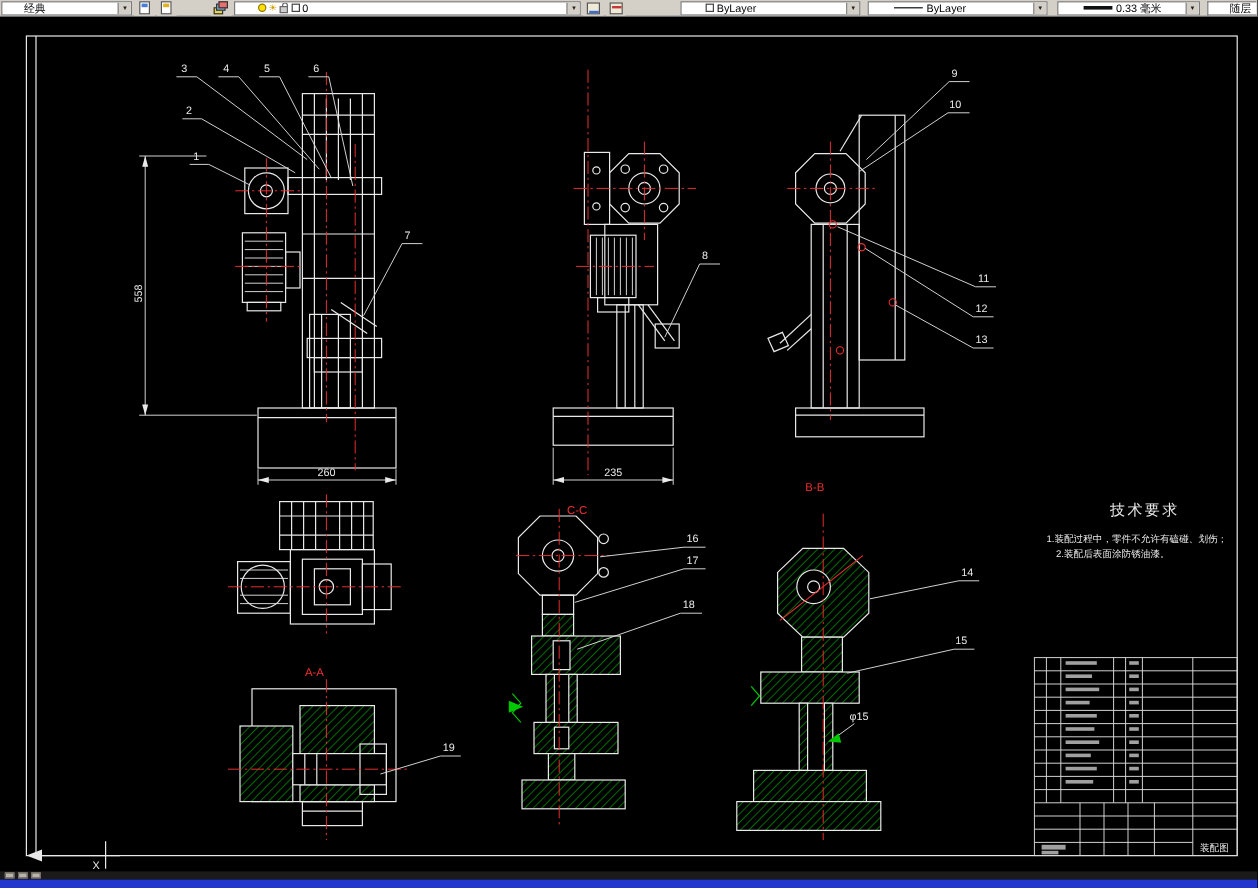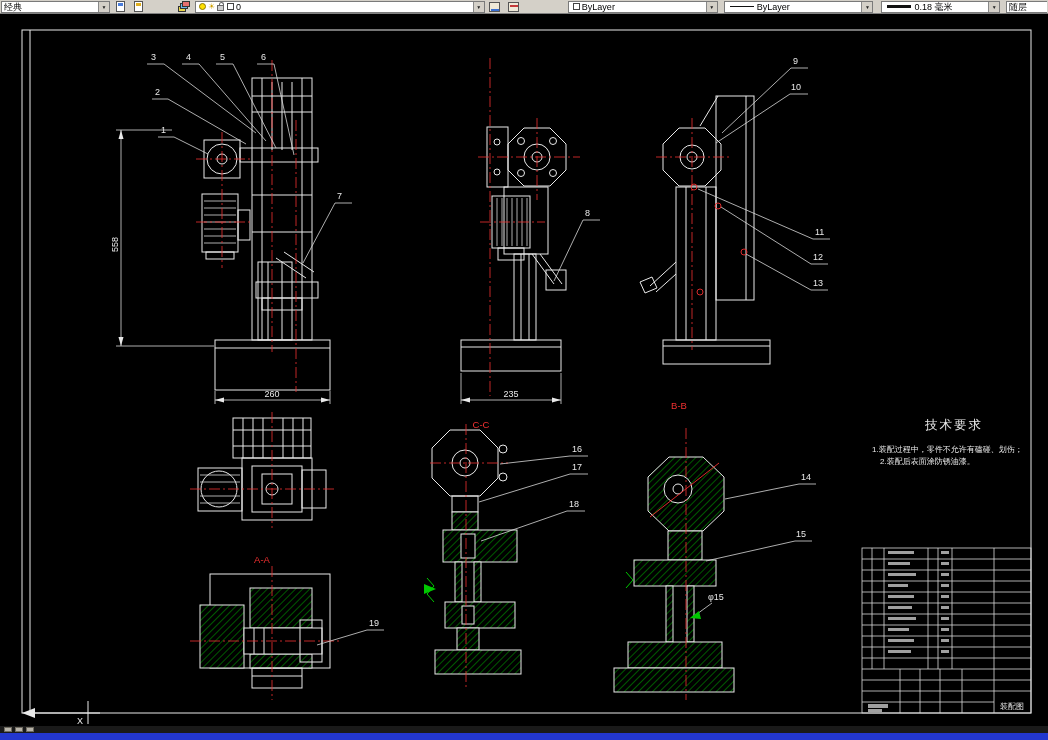--- a/index.html
+++ b/index.html
@@ -2,21 +2,21 @@
 <html><head>
 <meta charset="utf-8">
 <style>
   *{margin:0;padding:0;box-sizing:border-box;}
   html,body{width:1048px;height:740px;background:#000;overflow:hidden;
     font-family:"Liberation Sans",sans-serif;}
   
   .toolbar{height:14px;background:#d4d0c8;border-bottom:1px solid #808080;
     display:flex;align-items:center;gap:2px;padding:0 1px;font-size:9px;color:#000;}
   .combo{height:12px;background:#fff;border:1px solid #7a7a7a;display:flex;
-    align-items:center;padding-left:2px;overflow:hidden;white-space:nowrap;}
+    align-items:center;padding-left:18px;overflow:hidden;white-space:nowrap;}
   .ctext{font-size:9px;line-height:10px;}
   .carrow{margin-left:auto;width:11px;height:10px;background:#d4d0c8;
     border-left:1px solid #888;display:flex;align-items:center;justify-content:center;
     font-size:5px;color:#222;flex:0 0 auto;}
   .tbtn{width:17px;height:13px;display:flex;align-items:center;justify-content:center;
     background:#d4d0c8;border:1px solid #d4d0c8;}
   .ic{display:inline-block;flex:0 0 auto;}
   .bulb{width:7px;height:7px;border-radius:50%;background:#ffe000;border:1px solid #8f7a00;margin:0 1px;}
   .sun{color:#cf9f00;font-size:8px;line-height:8px;width:9px;text-align:center;
     font-family:"DejaVu Sans",sans-serif;}
@@ -99,21 +99,21 @@
     <span class="ctext">ByLayer</span>
     <span class="carrow">▼</span>
   </div>
   <div class="combo" style="width:154px;margin-left:4px">
     <span class="ltline"></span>
     <span class="ctext">ByLayer</span>
     <span class="carrow">▼</span>
   </div>
   <div class="combo" style="width:122px;margin-left:6px">
     <span class="lwline"></span>
-    <span class="ctext">0.18 毫米</span>
+    <span class="ctext">0.33 毫米</span>
     <span class="carrow">▼</span>
   </div>
   <div class="combo" style="width:42px;margin-left:4px;border-right:none">
     <span class="ctext">随层</span>
   </div>
 </div>
 
 <div class="canvas">
 <svg width="1048" height="712" viewBox="0 14 1048 712">
   <defs>

